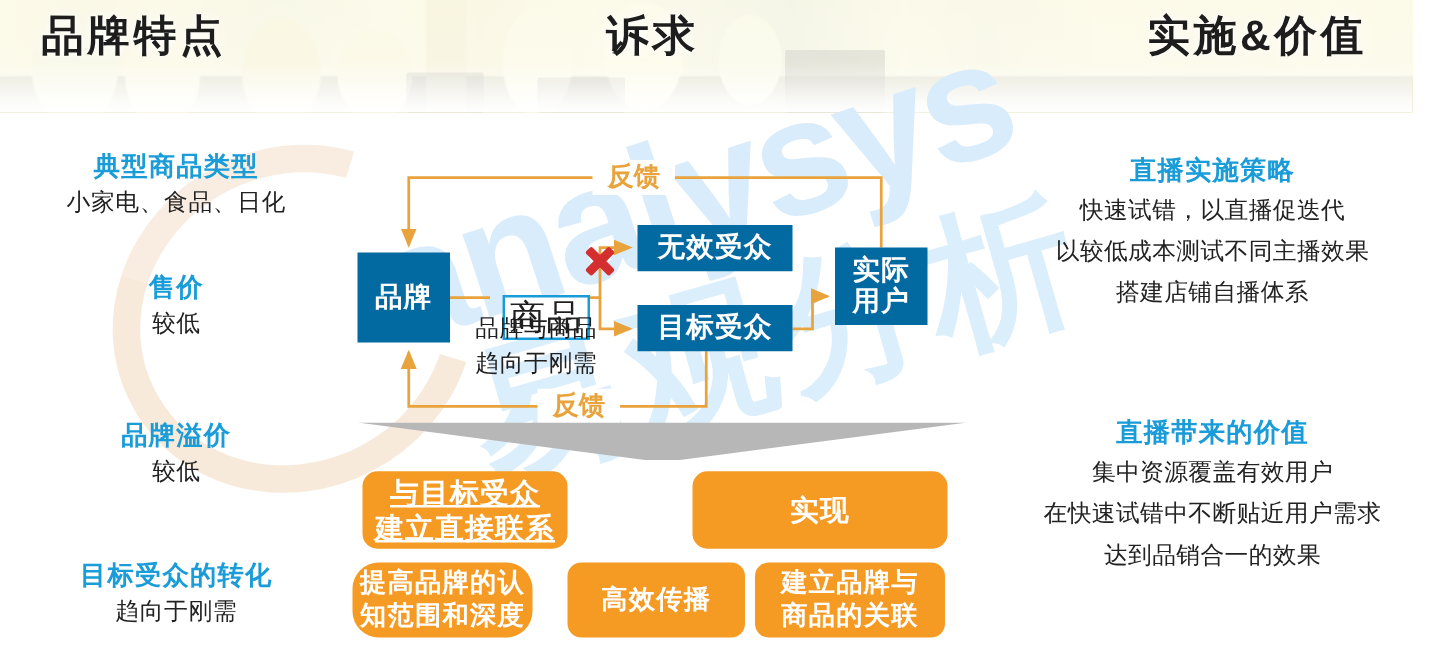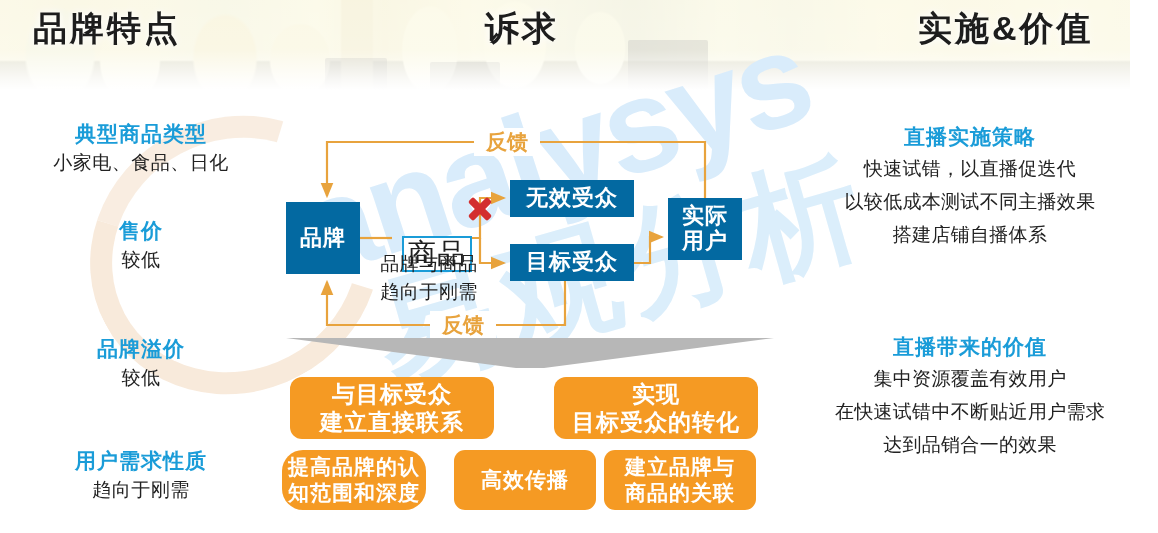--- a/index.html
+++ b/index.html
@@ -132,21 +132,21 @@
 
   
   .chev{position:absolute;left:4px;top:246px;width:488px;height:30px;}
 
   
   .pill{
     position:absolute;background:#f59a23;color:#fff;border-radius:12px;
     display:flex;align-items:center;justify-content:center;text-align:center;
     font-weight:bold;line-height:1.22;letter-spacing:1px;
   }
-  .p-a{left:8px;top:285px;width:204px;height:62px;font-size:23px;}
+  .p-a{left:8px;top:285px;width:164px;height:62px;font-size:23px;text-decoration:underline;}
   .p-b{left:272px;top:285px;width:204px;height:62px;font-size:23px;}
   .p-c{left:0px;top:358px;width:144px;height:60px;font-size:21px;border-radius:21px;}
   .p-d{left:172px;top:358px;width:142px;height:60px;font-size:21px;border-radius:11px;}
   .p-e{left:322px;top:358px;width:152px;height:60px;font-size:21px;border-radius:11px;}
   .pill span{display:block;}
 </style>
 </head>
 <body>
 
 <div id="page">
@@ -175,21 +175,21 @@
     </div>
     <div class="grp" style="top:125px">
       <div class="gh">售价</div>
       <div class="gb">较低</div>
     </div>
     <div class="grp" style="top:243px">
       <div class="gh">品牌溢价</div>
       <div class="gb">较低</div>
     </div>
     <div class="grp" style="top:355px">
-      <div class="gh">用户需求性质</div>
+      <div class="gh">目标受众的转化</div>
       <div class="gb">趋向于刚需</div>
     </div>
   </div>
 
   <div class="center">
 
     <svg class="dsvg" viewBox="0 0 500 260">
       <defs>
         <marker id="ah" markerWidth="7" markerHeight="7" refX="6" refY="3.5" orient="auto">
           <polygon points="0,0.6 7,3.5 0,6.4" fill="#e8a33d"></polygon>
@@ -247,21 +247,20 @@
 
     <div class="pill p-a">
       <div>
         <span>与目标受众</span>
         <span>建立直接联系</span>
       </div>
     </div>
     <div class="pill p-b">
       <div>
         <span>实现</span>
-        <span>目标受众的转化</span>
       </div>
     </div>
 
     <div class="pill p-c">
       <div>
         <span>提高品牌的认</span>
         <span>知范围和深度</span>
       </div>
     </div>
     <div class="pill p-d">

